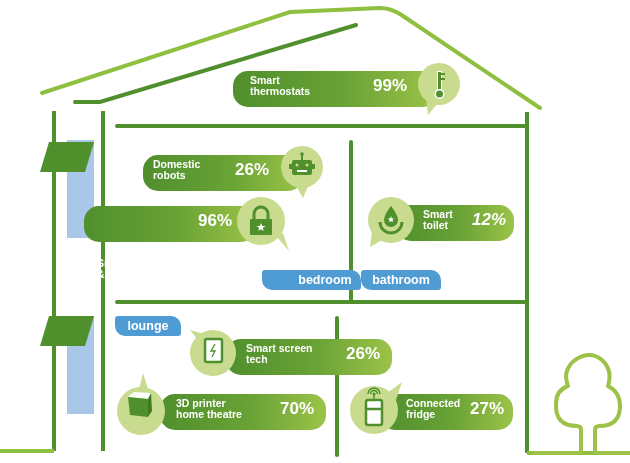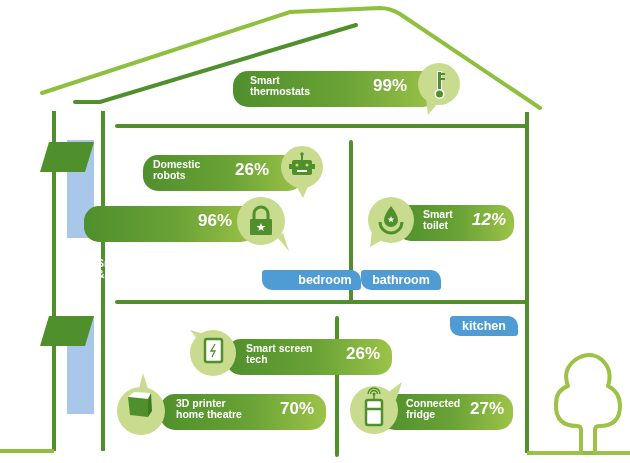--- a/index.html
+++ b/index.html
@@ -47,21 +47,21 @@
     <rect x="67" y="140" width="27" height="98" fill="#a9c7e8"></rect>
     <polygon points="40,172 49,142 94,142 85,172" fill="#4f8f2c"></polygon>
     <rect x="67" y="316" width="27" height="98" fill="#a9c7e8"></rect>
     <polygon points="40,346 49,316 94,316 85,346" fill="#4f8f2c"></polygon>
 
     <path d="M532,453 L581,453 L581,430 Q581,426 577,426 Q555,426 556,404 Q556,390 568,386 Q562,370 575,360 Q590,350 602,360 Q613,370 608,386 Q620,392 620,406 Q620,426 599,426 Q595,426 595,430 L595,453 L630,453" fill="none" stroke="#9cc348" stroke-width="4" stroke-linejoin="round"></path>
   </svg>
 
   <div class="room" style="left:262px;top:270px;width:72px;padding-left:27px;">bedroom</div>
   <div class="room" style="left:361px;top:270px;width:80px;">bathroom</div>
-  <div class="room" style="left:450px;top:316px;width:68px;">kitchen</div>
+  <div class="room" style="left:115px;top:316px;width:66px;">lounge</div>
 
   <div class="pill" style="left:233px;top:71px;width:205px;">
     <span class="lbl" style="left:17px;">Smart
 thermostats</span>
     <span class="pct" style="left:140px;">99%</span>
   </div>
   <div class="bubble" style="left:418px;top:63px;">
     <svg width="42" height="56" viewBox="0 0 42 56">
       <polygon points="8,34 10,52 20,40" fill="#c8db8e"></polygon>
       <rect x="19" y="8" width="5" height="20" fill="#fff"></rect>

